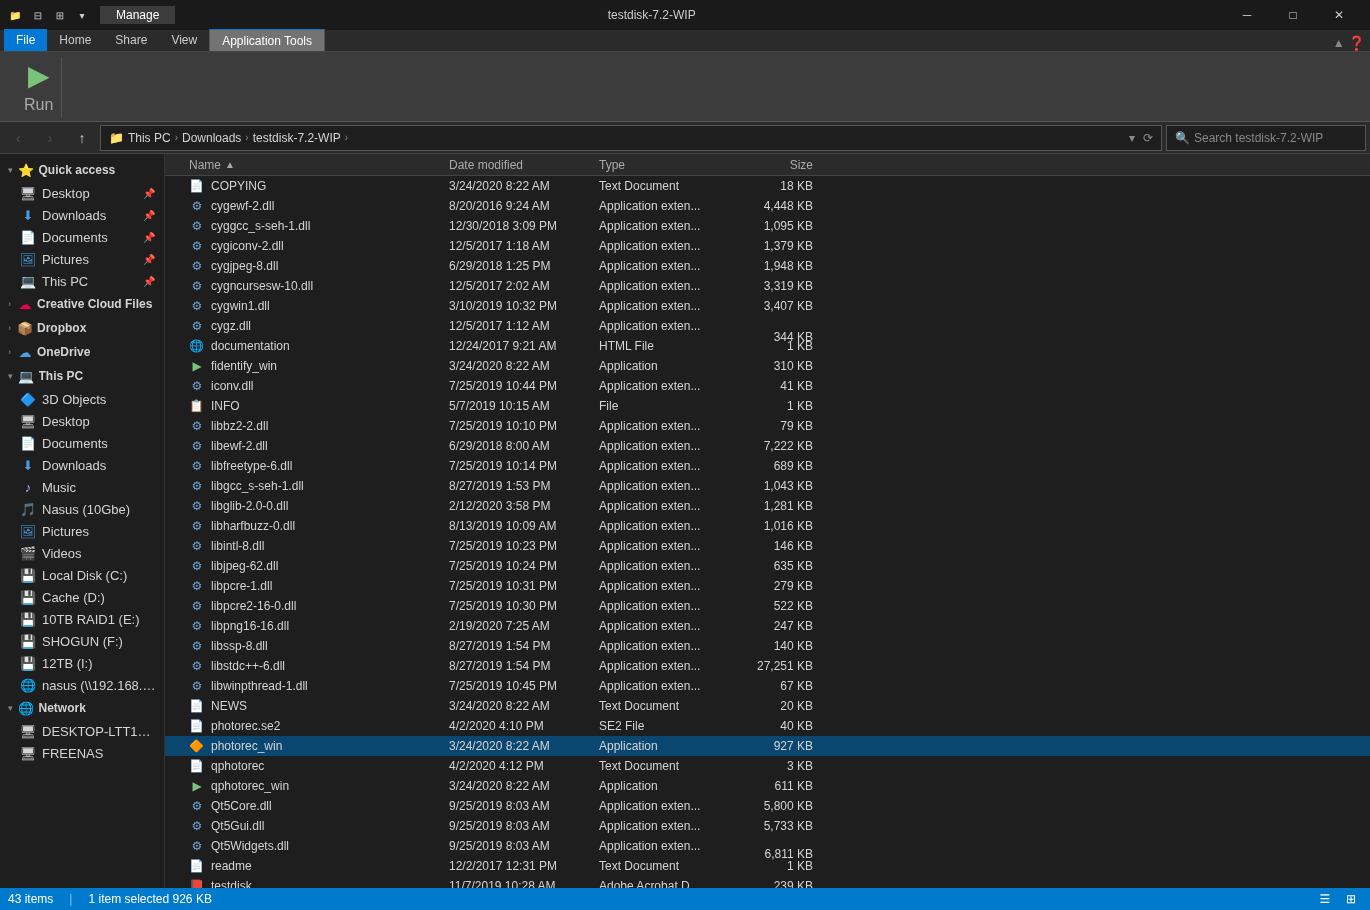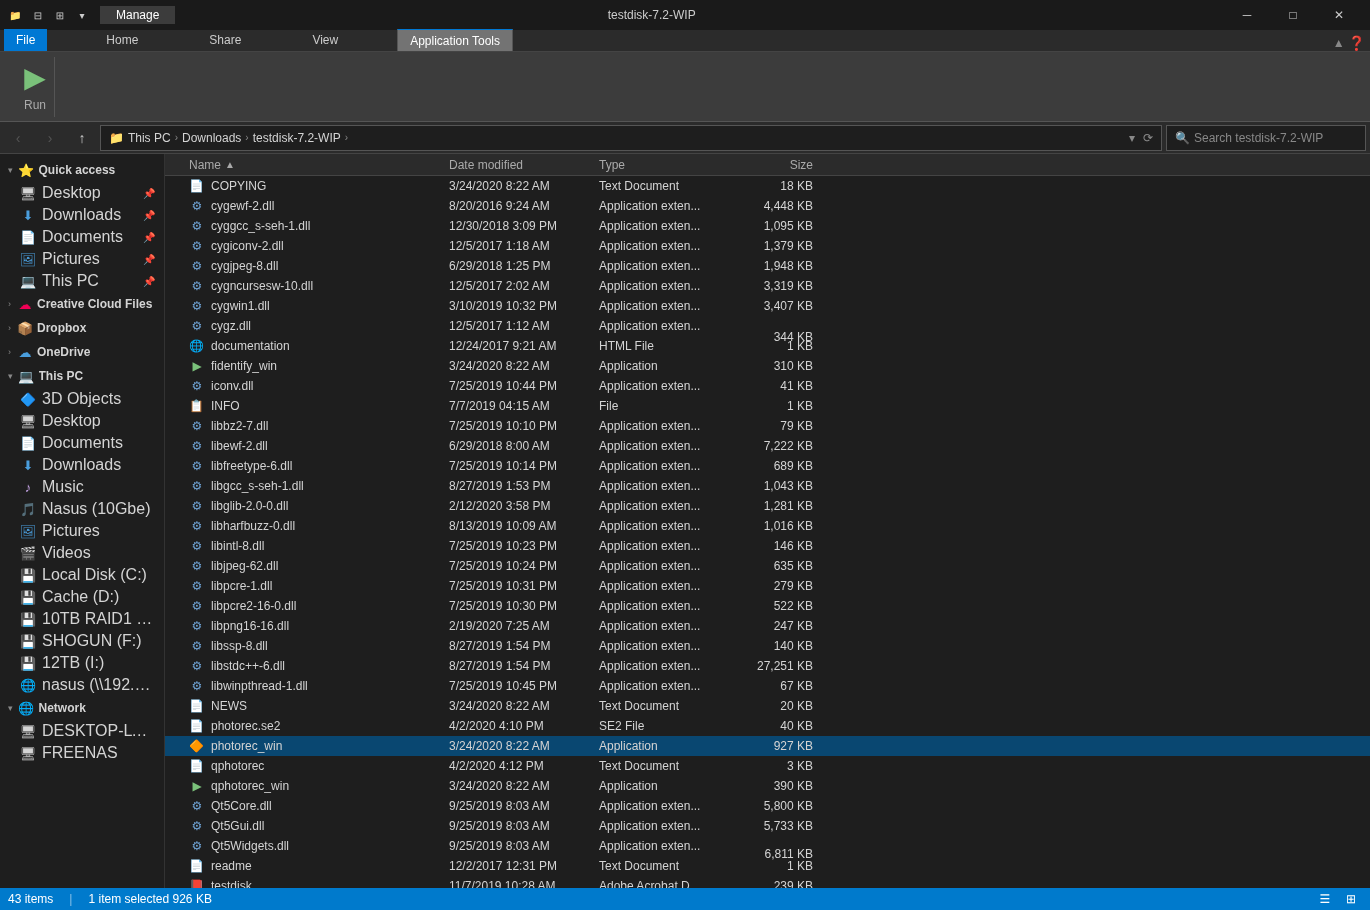--- a/index.html
+++ b/index.html
@@ -81,21 +81,20 @@
       border-bottom: 1px solid #444;
     }
     .ribbon-tab {
       padding: 2px 12px;
       font-size: 12px;
       color: #ccc;
       cursor: pointer;
       height: 22px;
       display: flex;
       align-items: center;
-      margin-left: 47px;
     }
     .ribbon-tab.active {
       background: #737373;
       border-top: 1px solid #0078d4;
       border-left: 1px solid #555;
       border-right: 1px solid #555;
       color: white;
     }
     .ribbon-tab-app {
       background: #0078d4;
@@ -204,21 +203,21 @@
     .sidebar-icon {
       width: 16px;
       height: 16px;
       display: flex;
       align-items: center;
       justify-content: center;
       font-size: 13px;
       flex-shrink: 0;
     }
     .sidebar-label {
-      font-size: 16px;
+      font-size: 13px;
       color: #d4d4d4;
       white-space: nowrap;
       overflow: hidden;
       text-overflow: ellipsis;
       flex: 1;
     }
     .sidebar-pin {
       font-size: 10px;
       color: #888;
     }
@@ -388,21 +387,21 @@
     <div class="ribbon-tab active">Application Tools</div>
     <div style="margin-left:auto;display:flex;align-items:center;gap:4px;">
       <div style="color:#888;font-size:12px;cursor:pointer;">▲</div>
       <div style="color:#888;font-size:14px;cursor:pointer;">❓</div>
     </div>
   </div>
   <div class="ribbon-content">
     <div style="display:flex;align-items:center;gap:4px;padding:4px 8px;">
       <div style="display:flex;flex-direction:column;align-items:center;padding:4px 8px;border-right:1px solid #555;height:60px;justify-content:center;gap:4px;">
         <div style="font-size:28px;color:#7ac17a;">▶</div>
-        <div style="font-size:12px;color:#aaa;">Run</div>
+        <div style="font-size:16px;color:#aaa;">Run</div>
       </div>
     </div>
   </div>
 </div>
 
 <div class="toolbar">
   <div class="toolbar-btn disabled">‹</div>
   <div class="toolbar-btn disabled">›</div>
   <div class="toolbar-btn">↑</div>
   <div class="address-bar">
@@ -676,29 +675,29 @@
       <div class="file-cell col-date">7/25/2019 10:44 PM</div>
       <div class="file-cell col-type">Application exten...</div>
       <div class="file-cell col-size" style="justify-content:flex-end;">41 KB</div>
     </div>
           <div class="file-row">
       <div style="width:12px;"></div>
       <div class="file-cell col-name">
         <span class="file-icon icon-file">📋</span>
         <span class="file-name-text">INFO</span>
       </div>
-      <div class="file-cell col-date">7/7/2019 04:15 AM</div>
+      <div class="file-cell col-date">5/7/2019 10:15 AM</div>
       <div class="file-cell col-type">File</div>
       <div class="file-cell col-size" style="justify-content:flex-end;">1 KB</div>
     </div>
           <div class="file-row">
       <div style="width:12px;"></div>
       <div class="file-cell col-name">
         <span class="file-icon icon-dll">⚙</span>
-        <span class="file-name-text">libbz2-7.dll</span>
+        <span class="file-name-text">libbz2-2.dll</span>
       </div>
       <div class="file-cell col-date">7/25/2019 10:10 PM</div>
       <div class="file-cell col-type">Application exten...</div>
       <div class="file-cell col-size" style="justify-content:flex-end;">79 KB</div>
     </div>
           <div class="file-row">
       <div style="width:12px;"></div>
       <div class="file-cell col-name">
         <span class="file-icon icon-dll">⚙</span>
         <span class="file-name-text">libewf-2.dll</span>
@@ -868,21 +867,21 @@
       <div class="file-cell col-size" style="justify-content:flex-end;">3 KB</div>
     </div>
           <div class="file-row">
       <div style="width:12px;"></div>
       <div class="file-cell col-name">
         <span class="file-icon icon-app">▶</span>
         <span class="file-name-text">qphotorec_win</span>
       </div>
       <div class="file-cell col-date">3/24/2020 8:22 AM</div>
       <div class="file-cell col-type">Application</div>
-      <div class="file-cell col-size" style="justify-content:flex-end;">390 KB</div>
+      <div class="file-cell col-size" style="justify-content:flex-end;">611 KB</div>
     </div>
           <div class="file-row">
       <div style="width:12px;"></div>
       <div class="file-cell col-name">
         <span class="file-icon icon-dll">⚙</span>
         <span class="file-name-text">Qt5Core.dll</span>
       </div>
       <div class="file-cell col-date">9/25/2019 8:03 AM</div>
       <div class="file-cell col-type">Application exten...</div>
       <div class="file-cell col-size" style="justify-content:flex-end;">5,800 KB</div>

